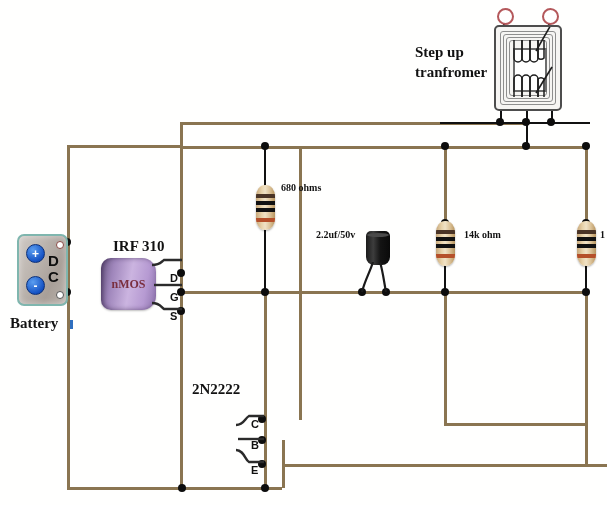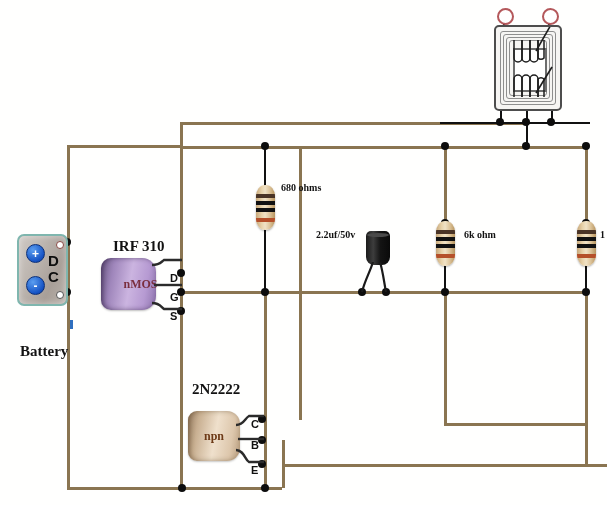--- a/index.html
+++ b/index.html
@@ -39,21 +39,21 @@
   #dc-text{position:absolute;right:4px;top:16px;width:14px;
     font-family:"Liberation Sans",sans-serif;font-weight:bold;font-size:15px;color:#0e0e0e;
     writing-mode:vertical-rl;text-orientation:upright;letter-spacing:-1px;}
   .batnub{position:absolute;width:6px;height:6px;border-radius:50%;border:1px solid #8a4a46;background:#fff;}
 
   
   #mosfet{position:absolute;left:101px;top:258px;width:55px;height:52px;
     border-radius:10px 14px 14px 10px;
     background:linear-gradient(100deg,#6e5c86 0%,#9f86bb 22%,#cbb4e0 52%,#b69ad2 78%,#8e74ad 100%);
     box-shadow:inset 2px 0 5px rgba(40,20,60,.55), 0 1px 2px rgba(0,0,0,.25);}
-  #mosfet .ctext{position:absolute;left:12px;top:0;width:100%;height:100%;
+  #mosfet .ctext{position:absolute;left:0;top:0;width:100%;height:100%;
     display:flex;align-items:center;justify-content:center;
     font-family:"Liberation Serif",serif;font-weight:bold;font-size:12px;color:#7a2f3f;}
   
   #bjt{position:absolute;left:188px;top:411px;width:52px;height:50px;
     border-radius:9px 13px 13px 9px;
     background:linear-gradient(100deg,#9a8066 0%,#c9b092 20%,#efe0cc 52%,#ddc7ac 80%,#b79c7d 100%);
     box-shadow:inset 2px 0 5px rgba(80,55,25,.45), 0 1px 2px rgba(0,0,0,.22);}
   #bjt .ctext{position:absolute;left:0;top:0;width:100%;height:100%;
     display:flex;align-items:center;justify-content:center;
     font-family:"Liberation Serif",serif;font-weight:bold;font-size:12px;color:#6d3a17;}
@@ -153,40 +153,37 @@
     <div class="term" style="left:7px;top:8px;">
       <span class="tsym">+</span>
     </div>
     <div class="term" style="left:7px;top:40px;">
       <span class="tsym">-</span>
     </div>
     <div id="dc-text">DC</div>
     <div class="batnub" style="right:2px;top:5px;"></div>
     <div class="batnub" style="right:2px;top:55px;border-color:#555;"></div>
   </div>
-  <div class="lbl big" style="left:20px;top:315px;margin-top:28px;">Battery</div>
+  <div class="lbl big" style="left:10px;top:315px;">Battery</div>
   <div style="position:absolute;left:70px;top:320px;width:3px;height:9px;background:#2f6fbf;"></div>
 
   <div class="lbl big" style="left:113px;top:238px;">IRF 310</div>
   <div id="mosfet">
     <span class="ctext">nMOS</span>
   </div>
   <svg class="coilsvg" style="left:150px;top:258px;width:34px;height:54px;" viewBox="0 0 34 54">
     <path d="M2 7 C10 7 11 4 14 2 L32 2" stroke="#2b2b2b" stroke-width="2.4" fill="none"></path>
     <path d="M4 27 L32 27" stroke="#2b2b2b" stroke-width="2.4" fill="none"></path>
     <path d="M2 45 C10 45 11 49 14 51 L32 51" stroke="#2b2b2b" stroke-width="2.4" fill="none"></path>
   </svg>
   <div class="pin" style="left:170px;top:272px;">D</div>
   <div class="pin" style="left:170px;top:291px;">G</div>
   <div class="pin" style="left:170px;top:310px;">S</div>
 
   <div class="lbl big" style="left:192px;top:381px;">2N2222</div>
-  <div id="bjt">
-    <span class="ctext">npn</span>
-  </div>
   <svg class="coilsvg" style="left:234px;top:410px;width:32px;height:56px;" viewBox="0 0 32 56">
     <path d="M2 15 C10 15 11 8 15 6 L30 6" stroke="#2b2b2b" stroke-width="2.4" fill="none"></path>
     <path d="M4 29 L30 29" stroke="#2b2b2b" stroke-width="2.4" fill="none"></path>
     <path d="M2 40 C10 40 11 50 15 52 L30 52" stroke="#2b2b2b" stroke-width="2.4" fill="none"></path>
   </svg>
   <div class="pin" style="left:251px;top:418px;">C</div>
   <div class="pin" style="left:251px;top:439px;">B</div>
   <div class="pin" style="left:251px;top:464px;">E</div>
 
   <div class="res" style="left:256px;top:185px;">
@@ -203,30 +200,34 @@
     <path d="M17 0 C14 10 9 18 6 30" stroke="#1a1a1a" stroke-width="2.2" fill="none"></path>
     <path d="M24 0 C27 10 28 20 30 30" stroke="#1a1a1a" stroke-width="2.2" fill="none"></path>
   </svg>
 
   <div class="res" style="left:436px;top:221px;">
     <div class="band" style="top:9px; background:#4a3426;"></div>
     <div class="band" style="top:16px;background:#111111;"></div>
     <div class="band" style="top:23px;background:#111111;"></div>
     <div class="band" style="top:33px;background:#b5502a;"></div>
   </div>
-  <div class="lbl mid" style="left:464px;top:229px;">6k ohm</div>
+  <div class="lbl mid" style="left:464px;top:229px;">14k ohm</div>
 
   <div class="res" style="left:577px;top:221px;">
     <div class="band" style="top:9px; background:#4a3426;"></div>
     <div class="band" style="top:16px;background:#111111;"></div>
     <div class="band" style="top:23px;background:#111111;"></div>
     <div class="band" style="top:33px;background:#b5502a;"></div>
   </div>
   <div class="lbl mid" style="left:600px;top:229px;">1</div>
 
+  <div class="lbl big" style="left:415px;top:42px;line-height:1.35;">
+    <div>Step up</div>
+    <div>tranfromer</div>
+  </div>
 
   <div id="xfmr">
     <div class="core" style="left:4px;top:4px;right:4px;bottom:4px;"></div>
     <div class="core" style="left:7px;top:7px;right:7px;bottom:7px;"></div>
     <div class="core" style="left:10px;top:10px;right:10px;bottom:10px;"></div>
     <div class="core" style="left:13px;top:13px;right:13px;bottom:13px;"></div>
     <div id="xfmr-win"></div>
 
     <svg class="coilsvg" style="left:12px;top:13px;width:42px;height:25px;" viewBox="0 0 42 25">
       <path d="M6 0 L6 18 A4 4 0 0 0 14 18 L14 0" stroke="#1d1d1d" stroke-width="1.5" fill="none"></path>

